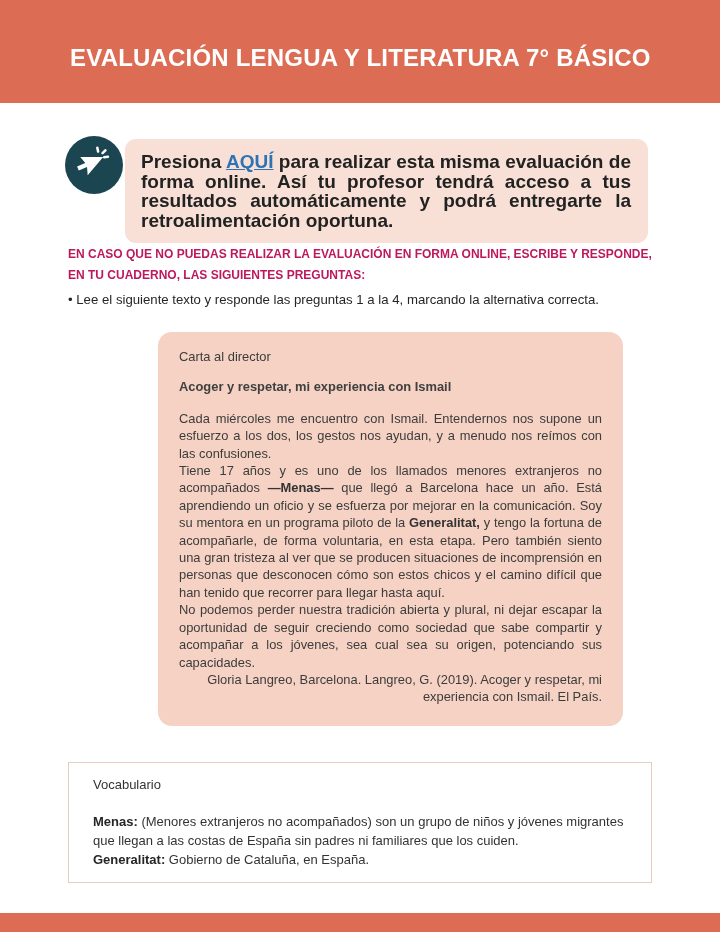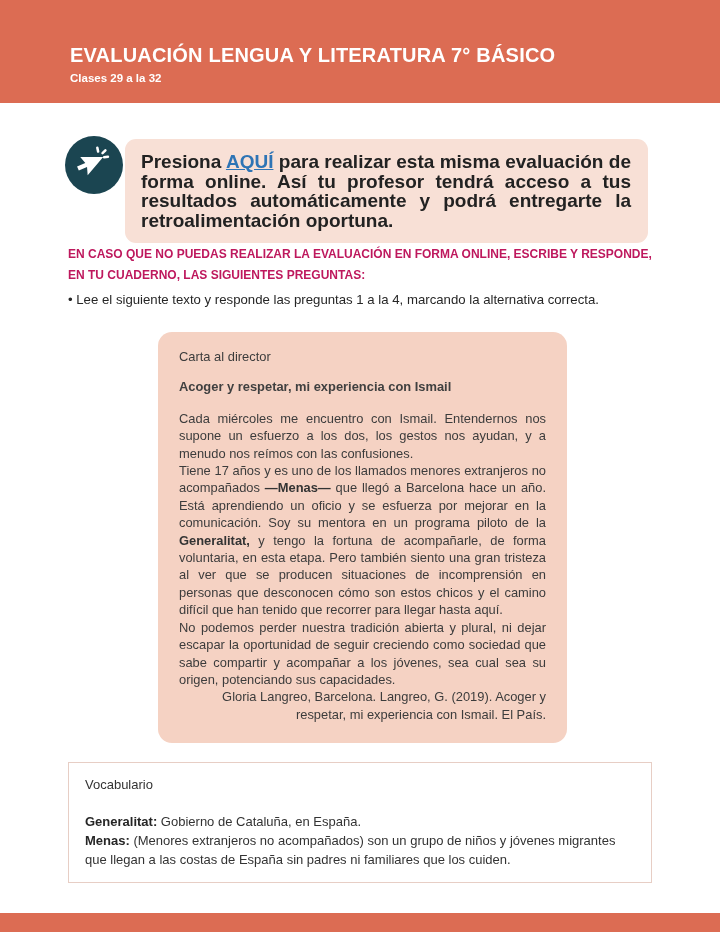--- a/index.html
+++ b/index.html
@@ -8,21 +8,21 @@
     position: relative;
     background: #ffffff;
     font-family: "Liberation Sans", sans-serif;
     color: #262626;
     overflow: hidden;
   }
   .band { position: absolute; left: 0; width: 720px; background: #dc6c53; }
   .band.top { top: 0; height: 103px; }
   .band.bottom { bottom: 0; height: 19px; }
   .header-inner { position: absolute; left: 70px; top: 44px; color: #ffffff; }
-  .header-title { font-size: 20px; font-weight: bold; letter-spacing: 0.2px; }
+  .header-title { font-size: 24px; font-weight: bold; letter-spacing: 0.2px; }
   .header-subtitle { font-size: 11.5px; font-weight: bold; margin-top: 5px; }
 
   .click-badge {
     position: absolute; left: 65px; top: 136px;
     width: 58px; height: 58px; border-radius: 50%;
     background: #1b4551;
     display: flex; align-items: center; justify-content: center;
   }
   .online-note {
     position: absolute; left: 125px; top: 139px; width: 523px;
@@ -39,47 +39,46 @@
     position: absolute; left: 68px; top: 244px; width: 590px;
     font-size: 12px; font-weight: bold; line-height: 21px;
     color: #be185d;
   }
   .bullet-line {
     position: absolute; left: 68px; top: 292px; width: 600px;
     font-size: 13.2px; color: #262626;
   }
 
   .letter-card {
-    position: absolute; left: 158px; top: 332px; width: 409px;
+    position: absolute; left: 158px; top: 332px; width: 465px;
     background: #f5d2c3; border-radius: 14px;
     padding: 16px 21px 20px 21px;
     font-size: 12.9px; line-height: 17.4px; color: #3c3c3c;
   }
   .letter-kicker { margin-bottom: 13px; }
   .letter-title { text-align: left; font-weight: bold; color: #404040; margin-bottom: 14px; }
   .letter-body p { text-align: justify; }
   .letter-body b { color: #333333; }
   .letter-attribution { text-align: right; }
 
   .vocab-box {
     position: absolute; left: 68px; top: 762px; width: 584px;
     background: #ffffff; border: 1px solid #e7cec5;
-    padding: 12px 16px 13px 16px;
+    padding: 12px 16px 13px 24px;
     font-size: 13px; line-height: 19px; color: #333333;
   }
   .vocab-title { margin-bottom: 18px; }
   .vocab-entries b { color: #262626; }
 </style>
 </head>
 <body>
 
 <div class="band top">
   <div class="header-inner">
     <div class="header-title">EVALUACIÓN LENGUA Y LITERATURA 7° BÁSICO</div>
-    <div class="header-subtitle">Clases 29 a la 32</div>
   </div>
 </div>
 
 <div class="click-badge">
   <span>
     <svg width="38" height="38" viewBox="0 0 24 24" aria-hidden="true">
       <g transform="translate(-3.2 3.2)">
         <path fill="#ffffff" transform="rotate(90 12 12)" d="M5 3 L5 17.5 L8.8 14.3 L11 19.5 L13.6 18.4 L11.4 13.2 L16.5 12.8 Z"></path>
       </g>
       <g stroke="#ffffff" stroke-width="1.6" stroke-linecap="round">
@@ -106,18 +105,18 @@
     <p>Cada miércoles me encuentro con Ismail. Entendernos nos supone un esfuerzo a los dos, los gestos nos ayudan, y a menudo nos reímos con las confusiones.</p>
     <p><span>Tiene 17 años y es uno de los llamados menores extranjeros no acompañados </span><b>—Menas—</b><span> que llegó a Barcelona hace un año. Está aprendiendo un oficio y se esfuerza por mejorar en la comunicación. Soy su mentora en un programa piloto de la </span><b>Generalitat,</b><span> y tengo la fortuna de acompañarle, de forma voluntaria, en esta etapa. Pero también siento una gran tristeza al ver que se producen situaciones de incomprensión en personas que desconocen cómo son estos chicos y el camino difícil que han tenido que recorrer para llegar hasta aquí.</span></p>
     <p>No podemos perder nuestra tradición abierta y plural, ni dejar escapar la oportunidad de seguir creciendo como sociedad que sabe compartir y acompañar a los jóvenes, sea cual sea su origen, potenciando sus capacidades.</p>
   </div>
   <div class="letter-attribution">Gloria Langreo, Barcelona. Langreo, G. (2019). Acoger y respetar, mi experiencia con Ismail. El País.</div>
 </div>
 
 <div class="vocab-box">
   <div class="vocab-title">Vocabulario</div>
   <div class="vocab-entries">
+    <div><b>Menas:</b><span> (Menores extranjeros no acompañados) son un grupo de niños y jóvenes migrantes que llegan a las costas de España sin padres ni familiares que los cuiden.</span></div>
     <div><b>Generalitat:</b><span> Gobierno de Cataluña, en España.</span></div>
-    <div><b>Menas:</b><span> (Menores extranjeros no acompañados) son un grupo de niños y jóvenes migrantes que llegan a las costas de España sin padres ni familiares que los cuiden.</span></div>
   </div>
 </div>
 
 <div class="band bottom"></div>
 
 </body></html>

